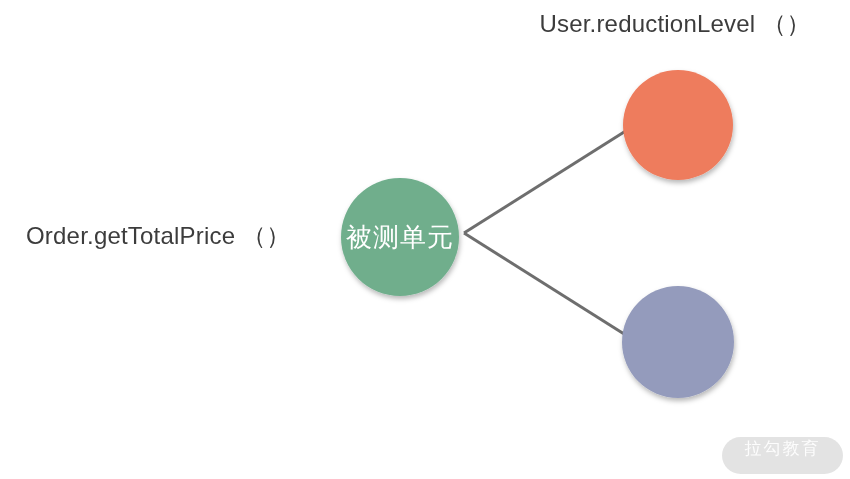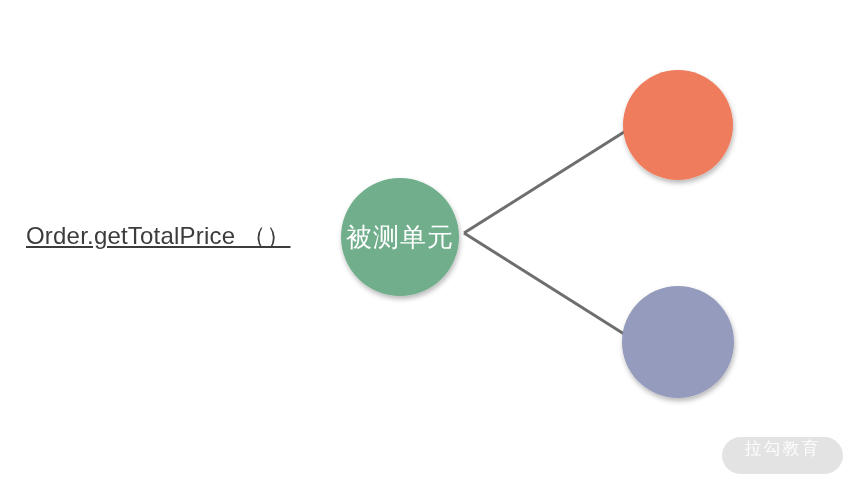--- a/index.html
+++ b/index.html
@@ -30,21 +30,20 @@
     letter-spacing: 0.2px;
   }
   .caption-top {
     left: 675px;
     top: 8px;
     transform: translateX(-50%);
   }
   .caption-left {
     left: 26px;
     top: 220px;
-    text-decoration: underline;
   }
   .caption-bottom {
     left: 680px;
     top: 435px;
     transform: translateX(-50%);
   }
   .center-node-text {
     font-size: 26px;
     font-weight: 500;
     letter-spacing: 1px;
@@ -84,20 +83,21 @@
     <line x1="464" y1="233" x2="632" y2="127" stroke-width="3" stroke="#6E6E6E"></line>
     <line x1="464" y1="233" x2="632" y2="339" stroke-width="3" stroke="#6E6E6E"></line>
 
     <circle cx="678" cy="125" r="55" filter="url(#node-shadow)" fill="#EE7C5D"></circle>
     <circle cx="678" cy="342" r="56" filter="url(#node-shadow)" fill="#949BBC"></circle>
     <circle cx="400" cy="237" r="59" filter="url(#node-shadow)" fill="#6FAE8C"></circle>
 
     <text class="center-node-text" x="400" y="246" text-anchor="middle" fill="#FFFFFF">被测单元</text>
   </svg>
 
+  <div class="node-caption caption-top">User.reductionLevel （）</div>
 
   <div class="node-caption caption-left">Order.getTotalPrice （）</div>
 
 
   <div class="watermark">
     <span class="watermark-text">拉勾教育</span>
   </div>
 
 </div>
 

